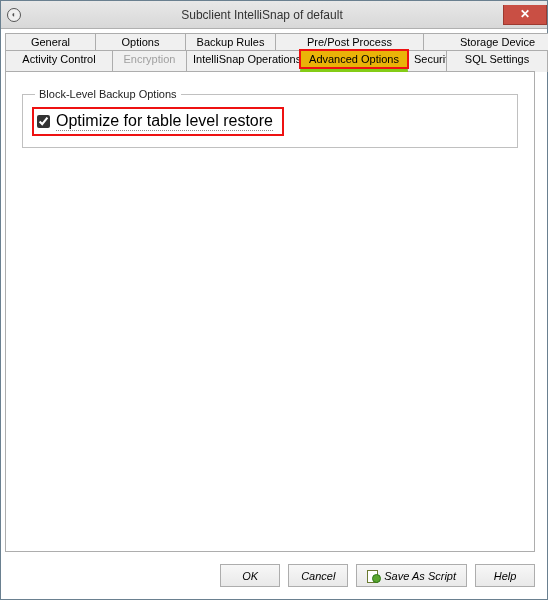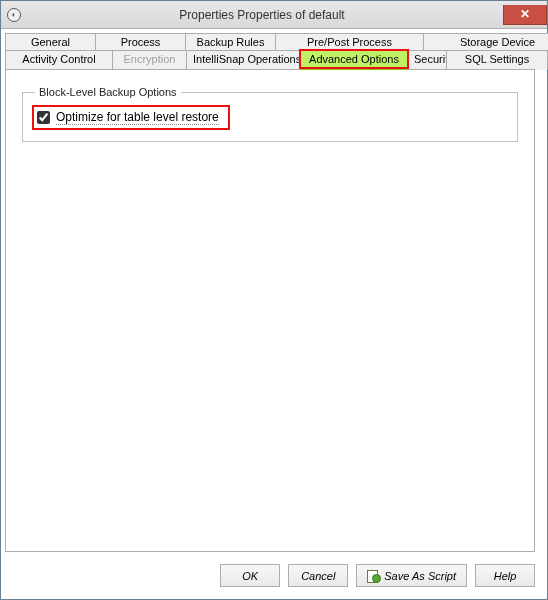--- a/index.html
+++ b/index.html
@@ -82,22 +82,22 @@
   .tabrow1 .tab { width: 91px; }
   .tabrow1 .tab.wide { width: 149px; }
   .tabrow2 .tab:nth-child(1){ width:108px; }
   .tabrow2 .tab:nth-child(2){ width:75px; }
   .tabrow2 .tab:nth-child(3){ width:115px; }
   .tabrow2 .tab:nth-child(4){ width:108px; }
   .tabrow2 .tab:nth-child(5){ width:40px; }
   .tabrow2 .tab:nth-child(6){ width:102px; }
   .tab.disabled { color:#a0a0a0; }
   .tab.active {
-    background:#bef264;
-    border-bottom:3px solid #84cc16;
+    background:#eab308;
+    border-bottom:5px solid #84cc16;
     z-index:2;
   }
   .tab.highlight::after {
     content:"";
     position:absolute;
     left:-2px; top:-2px; right:-2px; bottom:-2px;
     border:2px solid #e11;
     pointer-events:none;
   }
   .tabcontent {
@@ -125,21 +125,21 @@
     position:relative;
     padding: 2px 8px 2px 2px;
   }
   .checkrow input[type=checkbox]{
     width:13px; height:13px;
     margin:0;
     accent-color:#333;
   }
   .checkrow .cblabel {
     border-bottom: 1px dotted #888;
-    font-size:12px;
+    font-size:16px;
     cursor:default;
   }
   .checkrow.highlight::after{
     content:"";
     position:absolute;
     left:-3px; top:-3px; right:-3px; bottom:-3px;
     border:2px solid #e11;
     pointer-events:none;
   }
   .buttonbar {
@@ -184,30 +184,30 @@
     border:1px solid #2f7a1a;
   }
 </style>
 </head>
 <body>
 
 <div class="window">
 
   <div class="titlebar">
     <div class="icon">◐</div>
-    <div class="title">Properties Properties of default</div>
+    <div class="title">Subclient IntelliSnap of default</div>
     <div class="close">
       <span>✕</span>
     </div>
   </div>
 
   <div class="tabstrip">
     <div class="tabrow tabrow1">
       <div class="tab">General</div>
-      <div class="tab">Process</div>
+      <div class="tab">Options</div>
       <div class="tab">Backup Rules</div>
       <div class="tab wide">Pre/Post Process</div>
       <div class="tab wide">Storage Device</div>
     </div>
     <div class="tabrow tabrow2">
       <div class="tab">Activity Control</div>
       <div class="tab disabled">Encryption</div>
       <div class="tab">IntelliSnap Operations</div>
       <div class="tab active highlight">Advanced Options</div>
       <div class="tab">Security</div>

